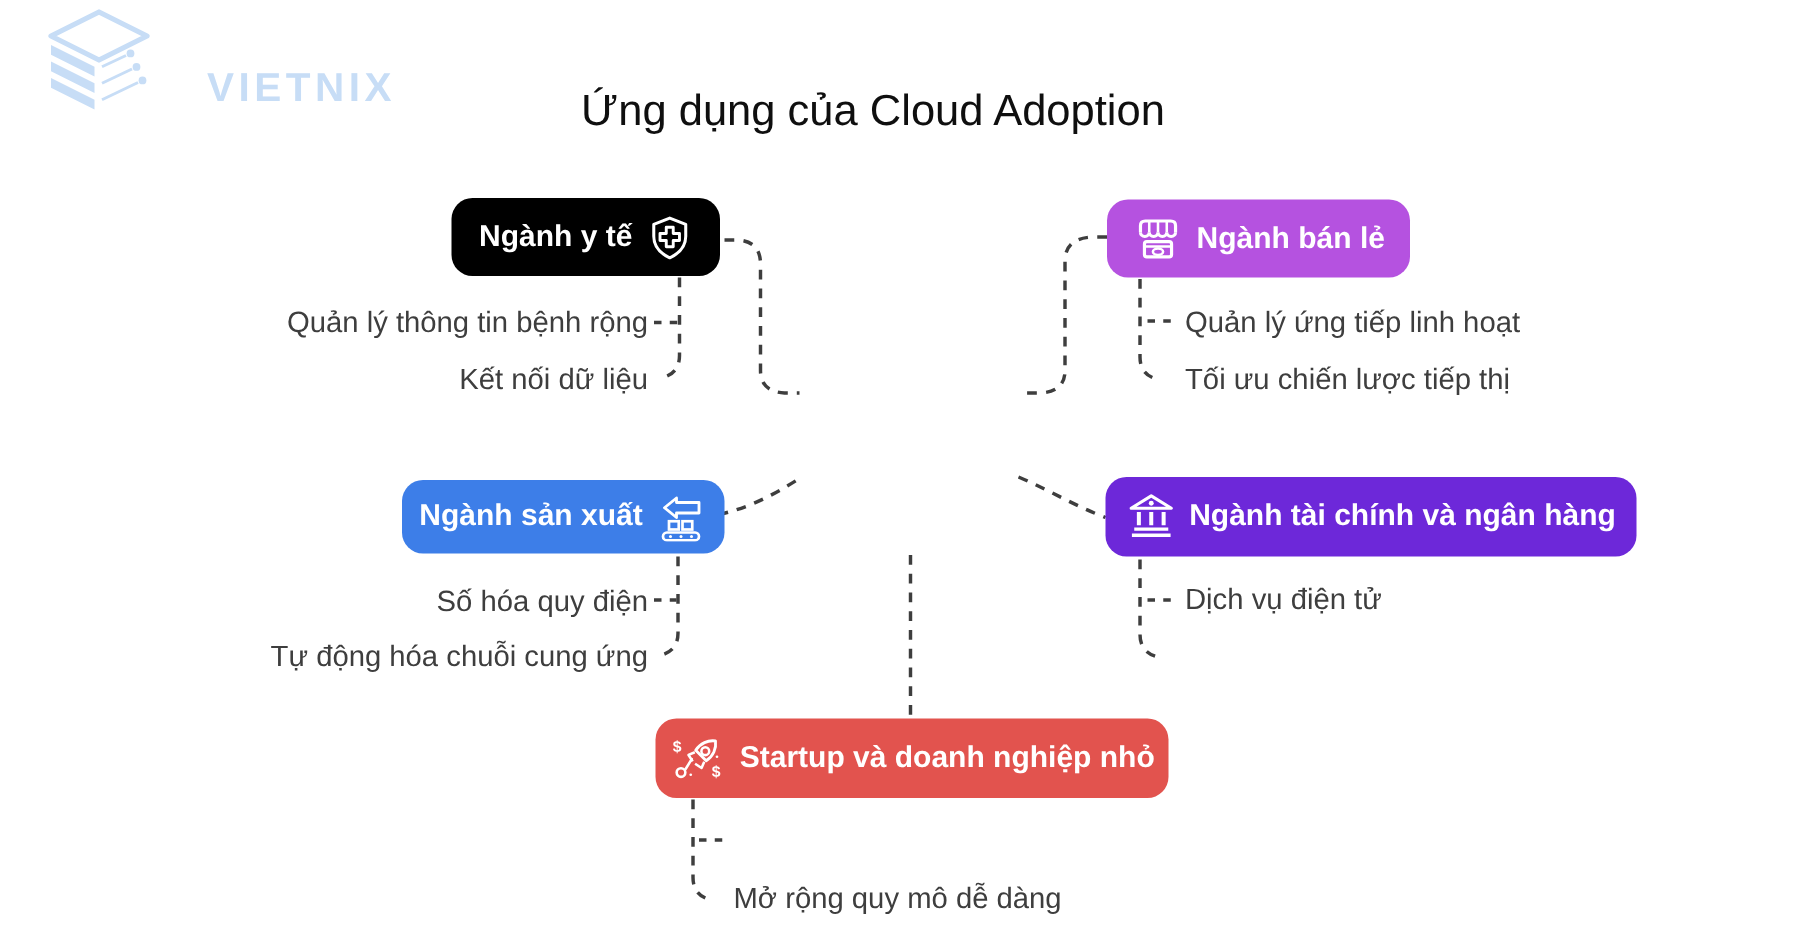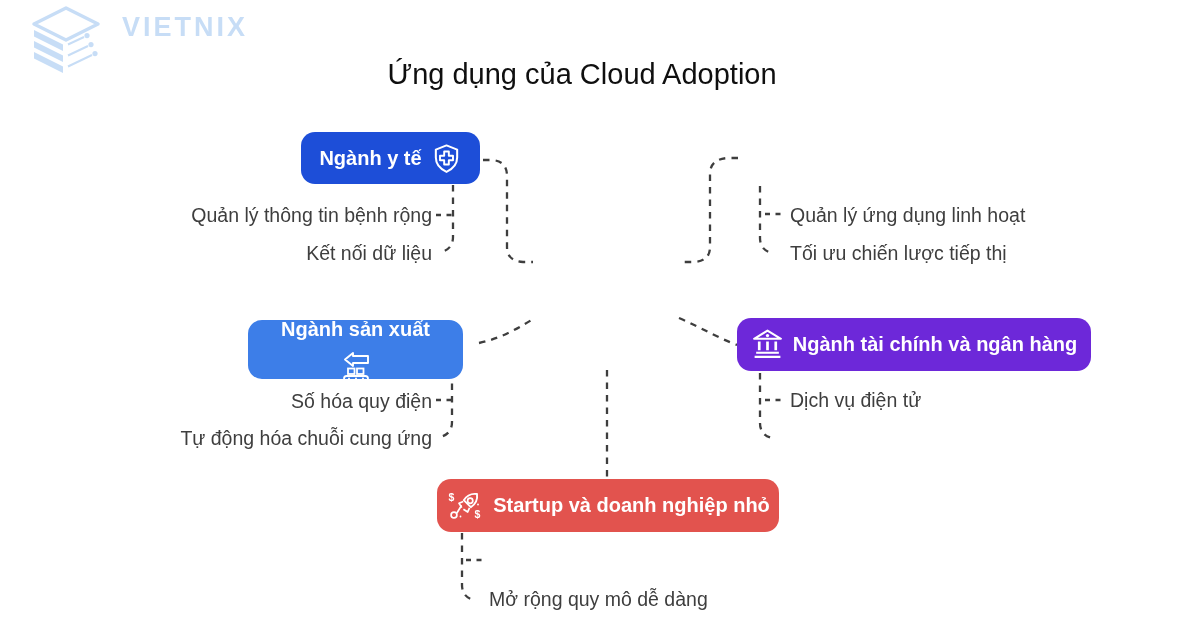--- a/index.html
+++ b/index.html
@@ -1,21 +1,21 @@
 <!DOCTYPE html>
 <html><head>
 <meta charset="utf-8">
 <style>
   * { margin:0; padding:0; box-sizing:border-box; }
   html,body { width:1200px; height:630px; }
   body { font-family:"Liberation Sans","DejaVu Sans",sans-serif; background:#ffffff; overflow:hidden; }
   #stage { position:relative; width:1200px; height:630px; background:#ffffff; }
 
   
-  #logo { position:absolute; left:26px; top:6px; display:flex; align-items:flex-start; }
+  #logo { position:absolute; left:26px; top:6px; display:flex; align-items:flex-end;gap:16px; }
   #logo .logo-mark { width:80px; height:68px; }
   #logo .logo-word { font-size:27px; font-weight:700; letter-spacing:3px; margin-left:16px; margin-top:6px; }
 
   
   #title { position:absolute; left:0; top:58px; width:1164px; text-align:center;
            font-size:29px; font-weight:400; }
 
   
   #wires { position:absolute; left:0; top:0; width:1200px; height:630px; }
   #wires g { fill:none; stroke-width:2.3px; }
@@ -29,21 +29,21 @@
   #center-node .cicon { width:64px; height:60px; margin-top:2px; }
   #center-node .clabel { display:block; width:100px; text-align:center; font-size:19px;
                          font-weight:700; line-height:1.35; margin-top:5px; }
 
   
   .branch { position:absolute; display:flex; align-items:center; justify-content:center;
             gap:9px; border-radius:14px; color:#ffffff; font-size:20px; font-weight:700; }
   .branch .bicon { display:flex; align-items:center; color:#ffffff; }
   .b-health  { left:301px; top:132px; width:179px; height:52px; }
   .b-retail  { left:738px; top:133px; width:202px; height:52px; }
-  .b-manu    { left:248px; top:320px; width:215px; height:59px;flex-direction:column; }
+  .b-manu    { left:268px; top:320px; width:215px; height:49px; }
   .b-fin     { left:737px; top:318px; width:354px; height:53px; }
   .b-startup { left:437px; top:479px; width:342px; height:53px; }
 
   
   .leaf { position:absolute; font-size:19.5px; line-height:24px; white-space:nowrap; }
   .leaf-r { text-align:right; }
 </style>
 </head>
 <body>
 
@@ -83,30 +83,43 @@
       <path class="main" d="M 760,186 L 760,238 Q 760,250 772,253"></path>
       <path class="stub" d="M 765,214 L 783,214"></path>
       <path class="main" d="M 760,373 L 760,423 Q 760,435 772,438"></path>
       <path class="stub" d="M 765,400 L 783,400"></path>
       <path class="main" d="M 462,533 L 462,585 Q 462,597 474,600"></path>
       <path class="stub" d="M 466,560 L 483,560"></path>
     </g>
   </svg>
 
 
-  <div class="branch b-health" style="background: #1d4ed8; text-align: right;">
+  <div class="branch b-health" style="background: #000000; text-align: right;">
     <span>Ngành y tế</span>
     <span class="bicon">
       <svg width="31" height="31" viewBox="0 0 32 32">
         <path d="M16,2.5 L27,6.8 V15 C27,22.5 22.5,26.8 16,29.8 C9.5,26.8 5,22.5 5,15 V6.8 Z" fill="none" stroke="currentColor" stroke-width="2.1" stroke-linejoin="round"></path>
         <path d="M13.6,8.8 h4.8 v4.3 h4.3 v4.8 h-4.3 v4.3 h-4.8 v-4.3 h-4.3 v-4.8 h4.3 z" fill="none" stroke="currentColor" stroke-width="2" stroke-linejoin="round"></path>
       </svg>
     </span>
   </div>
 
+  <div class="branch b-retail" style="background: rgb(181, 82, 224);">
+    <span class="bicon">
+      <svg width="34" height="34" viewBox="0 0 32 32">
+        <path d="M5,12 V8 Q5,5 8,5 H24 Q27,5 27,8 V12" fill="none" stroke="currentColor" stroke-width="2" stroke-linejoin="round"></path>
+        <path d="M5,12 a2.75,2.75 0 0 0 5.5,0 a2.75,2.75 0 0 0 5.5,0 a2.75,2.75 0 0 0 5.5,0 a2.75,2.75 0 0 0 5.5,0" fill="none" stroke="currentColor" stroke-width="2"></path>
+        <path d="M10.5,5 V12 M16,5 V12 M21.5,5 V12" stroke="currentColor" stroke-width="1.6"></path>
+        <rect x="7.5" y="18" width="17" height="9.5" rx="1.5" fill="none" stroke="currentColor" stroke-width="2"></rect>
+        <path d="M7.5,21 H24.5" stroke="currentColor" stroke-width="1.6"></path>
+        <ellipse cx="16" cy="24.3" rx="3.2" ry="2" fill="none" stroke="currentColor" stroke-width="1.6"></ellipse>
+      </svg>
+    </span>
+    <span>Ngành bán lẻ</span>
+  </div>
 
   <div class="branch b-manu" style="background: rgb(61, 126, 232);">
     <span>Ngành sản xuất</span>
     <span class="bicon">
       <svg width="34" height="32" viewBox="0 0 34 32">
         <path d="M29,6 H14 V3 L6,9.5 L14,16 V13 H29 Z" fill="none" stroke="currentColor" stroke-width="1.9" stroke-linejoin="round"></path>
         <rect x="9" y="18.5" width="6.5" height="5.5" fill="none" stroke="currentColor" stroke-width="1.8"></rect>
         <rect x="18" y="18.5" width="6.5" height="5.5" fill="none" stroke="currentColor" stroke-width="1.8"></rect>
         <rect x="5" y="26" width="24" height="5.2" rx="2.6" fill="none" stroke="currentColor" stroke-width="1.8"></rect>
         <circle cx="10" cy="28.6" r="1" fill="currentColor"></circle>
@@ -143,21 +156,21 @@
         <circle cx="13.5" cy="28.5" r="0.9" fill="currentColor"></circle>
         <circle cx="31" cy="16.5" r="0.9" fill="currentColor"></circle>
       </svg>
     </span>
     <span>Startup và doanh nghiệp nhỏ</span>
   </div>
 
   <div class="leaf leaf-r" style="top: 203px; right: 768px; color: rgb(62, 62, 62);">Quản lý thông tin bệnh rộng</div>
   <div class="leaf leaf-r" style="top: 241px; right: 768px; color: rgb(62, 62, 62);">Kết nối dữ liệu</div>
 
-  <div class="leaf" style="top: 203px; left: 790px; color: rgb(62, 62, 62);">Quản lý ứng dụng linh hoạt</div>
+  <div class="leaf" style="top: 203px; left: 790px; color: rgb(62, 62, 62);">Quản lý ứng tiếp linh hoạt</div>
   <div class="leaf" style="top: 241px; left: 790px; color: rgb(62, 62, 62);">Tối ưu chiến lược tiếp thị</div>
 
   <div class="leaf leaf-r" style="top: 389px; right: 768px; color: rgb(62, 62, 62);">Số hóa quy điện</div>
   <div class="leaf leaf-r" style="top: 426px; right: 768px; color: rgb(62, 62, 62);">Tự động hóa chuỗi cung ứng</div>
 
   <div class="leaf" style="top: 388px; left: 790px; color: rgb(62, 62, 62);">Dịch vụ điện tử</div>
 
   <div class="leaf" style="top: 587px; left: 489px; color: rgb(62, 62, 62);">Mở rộng quy mô dễ dàng</div>
 
 </div>

